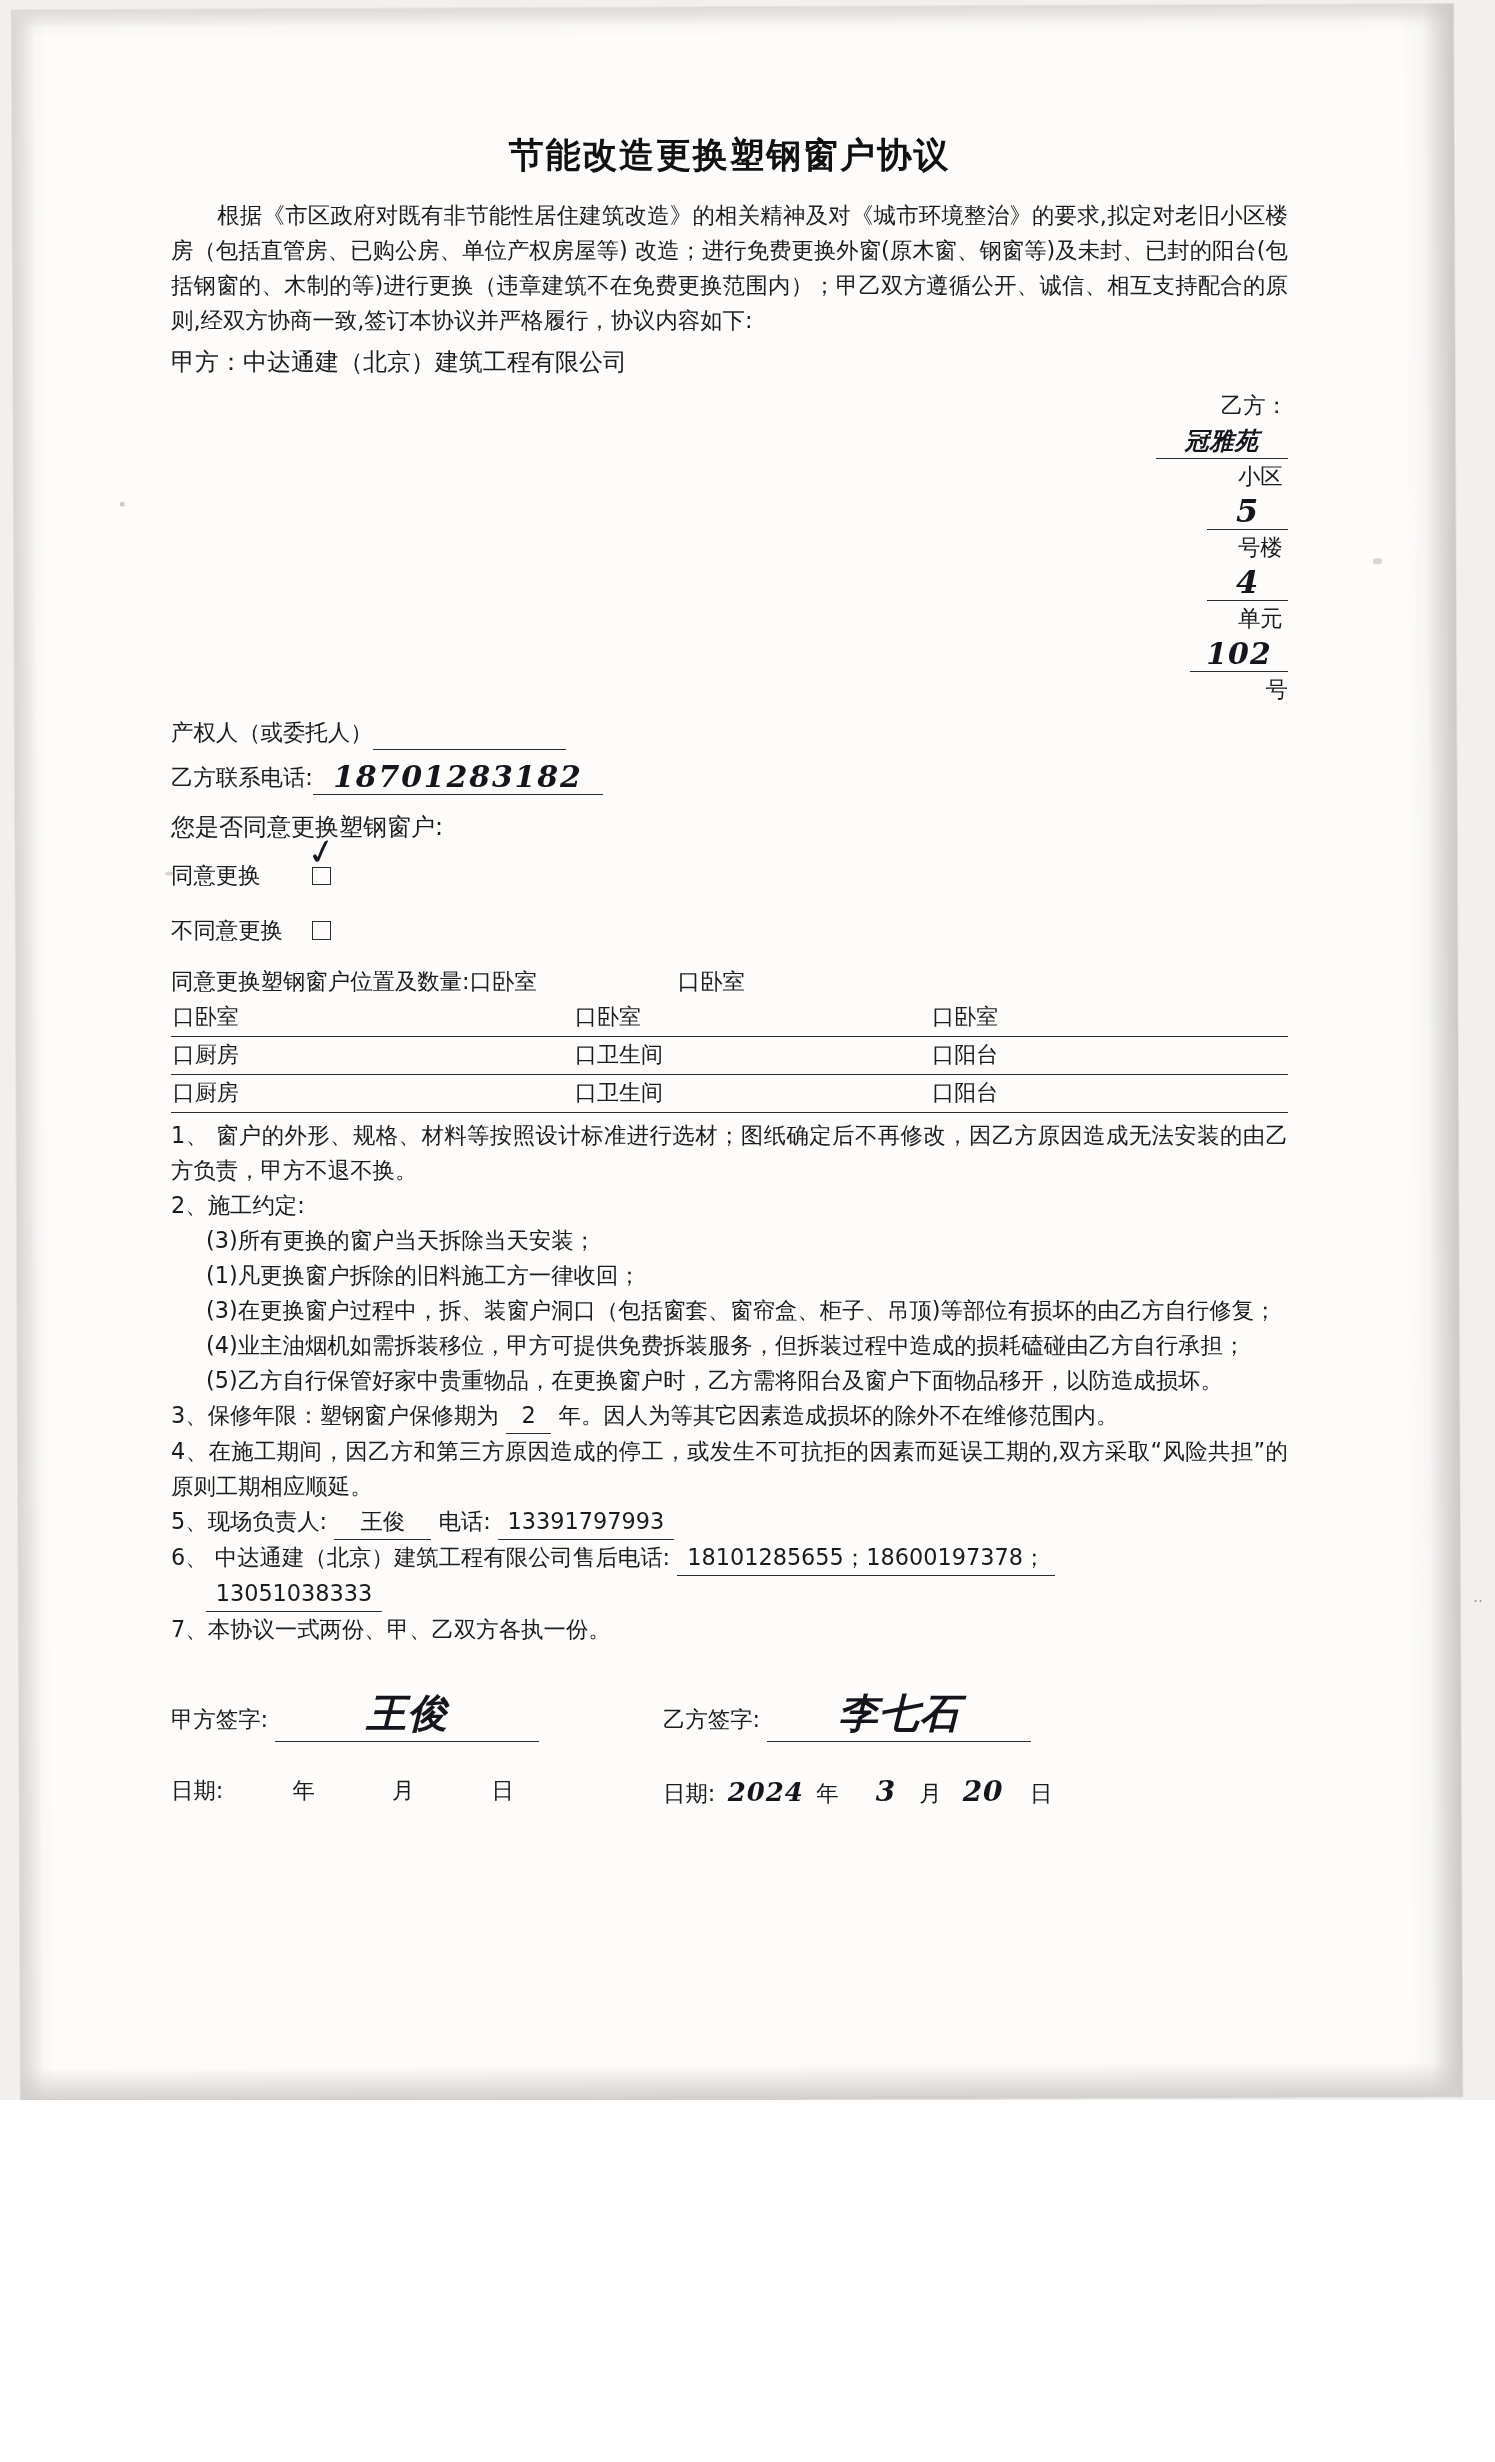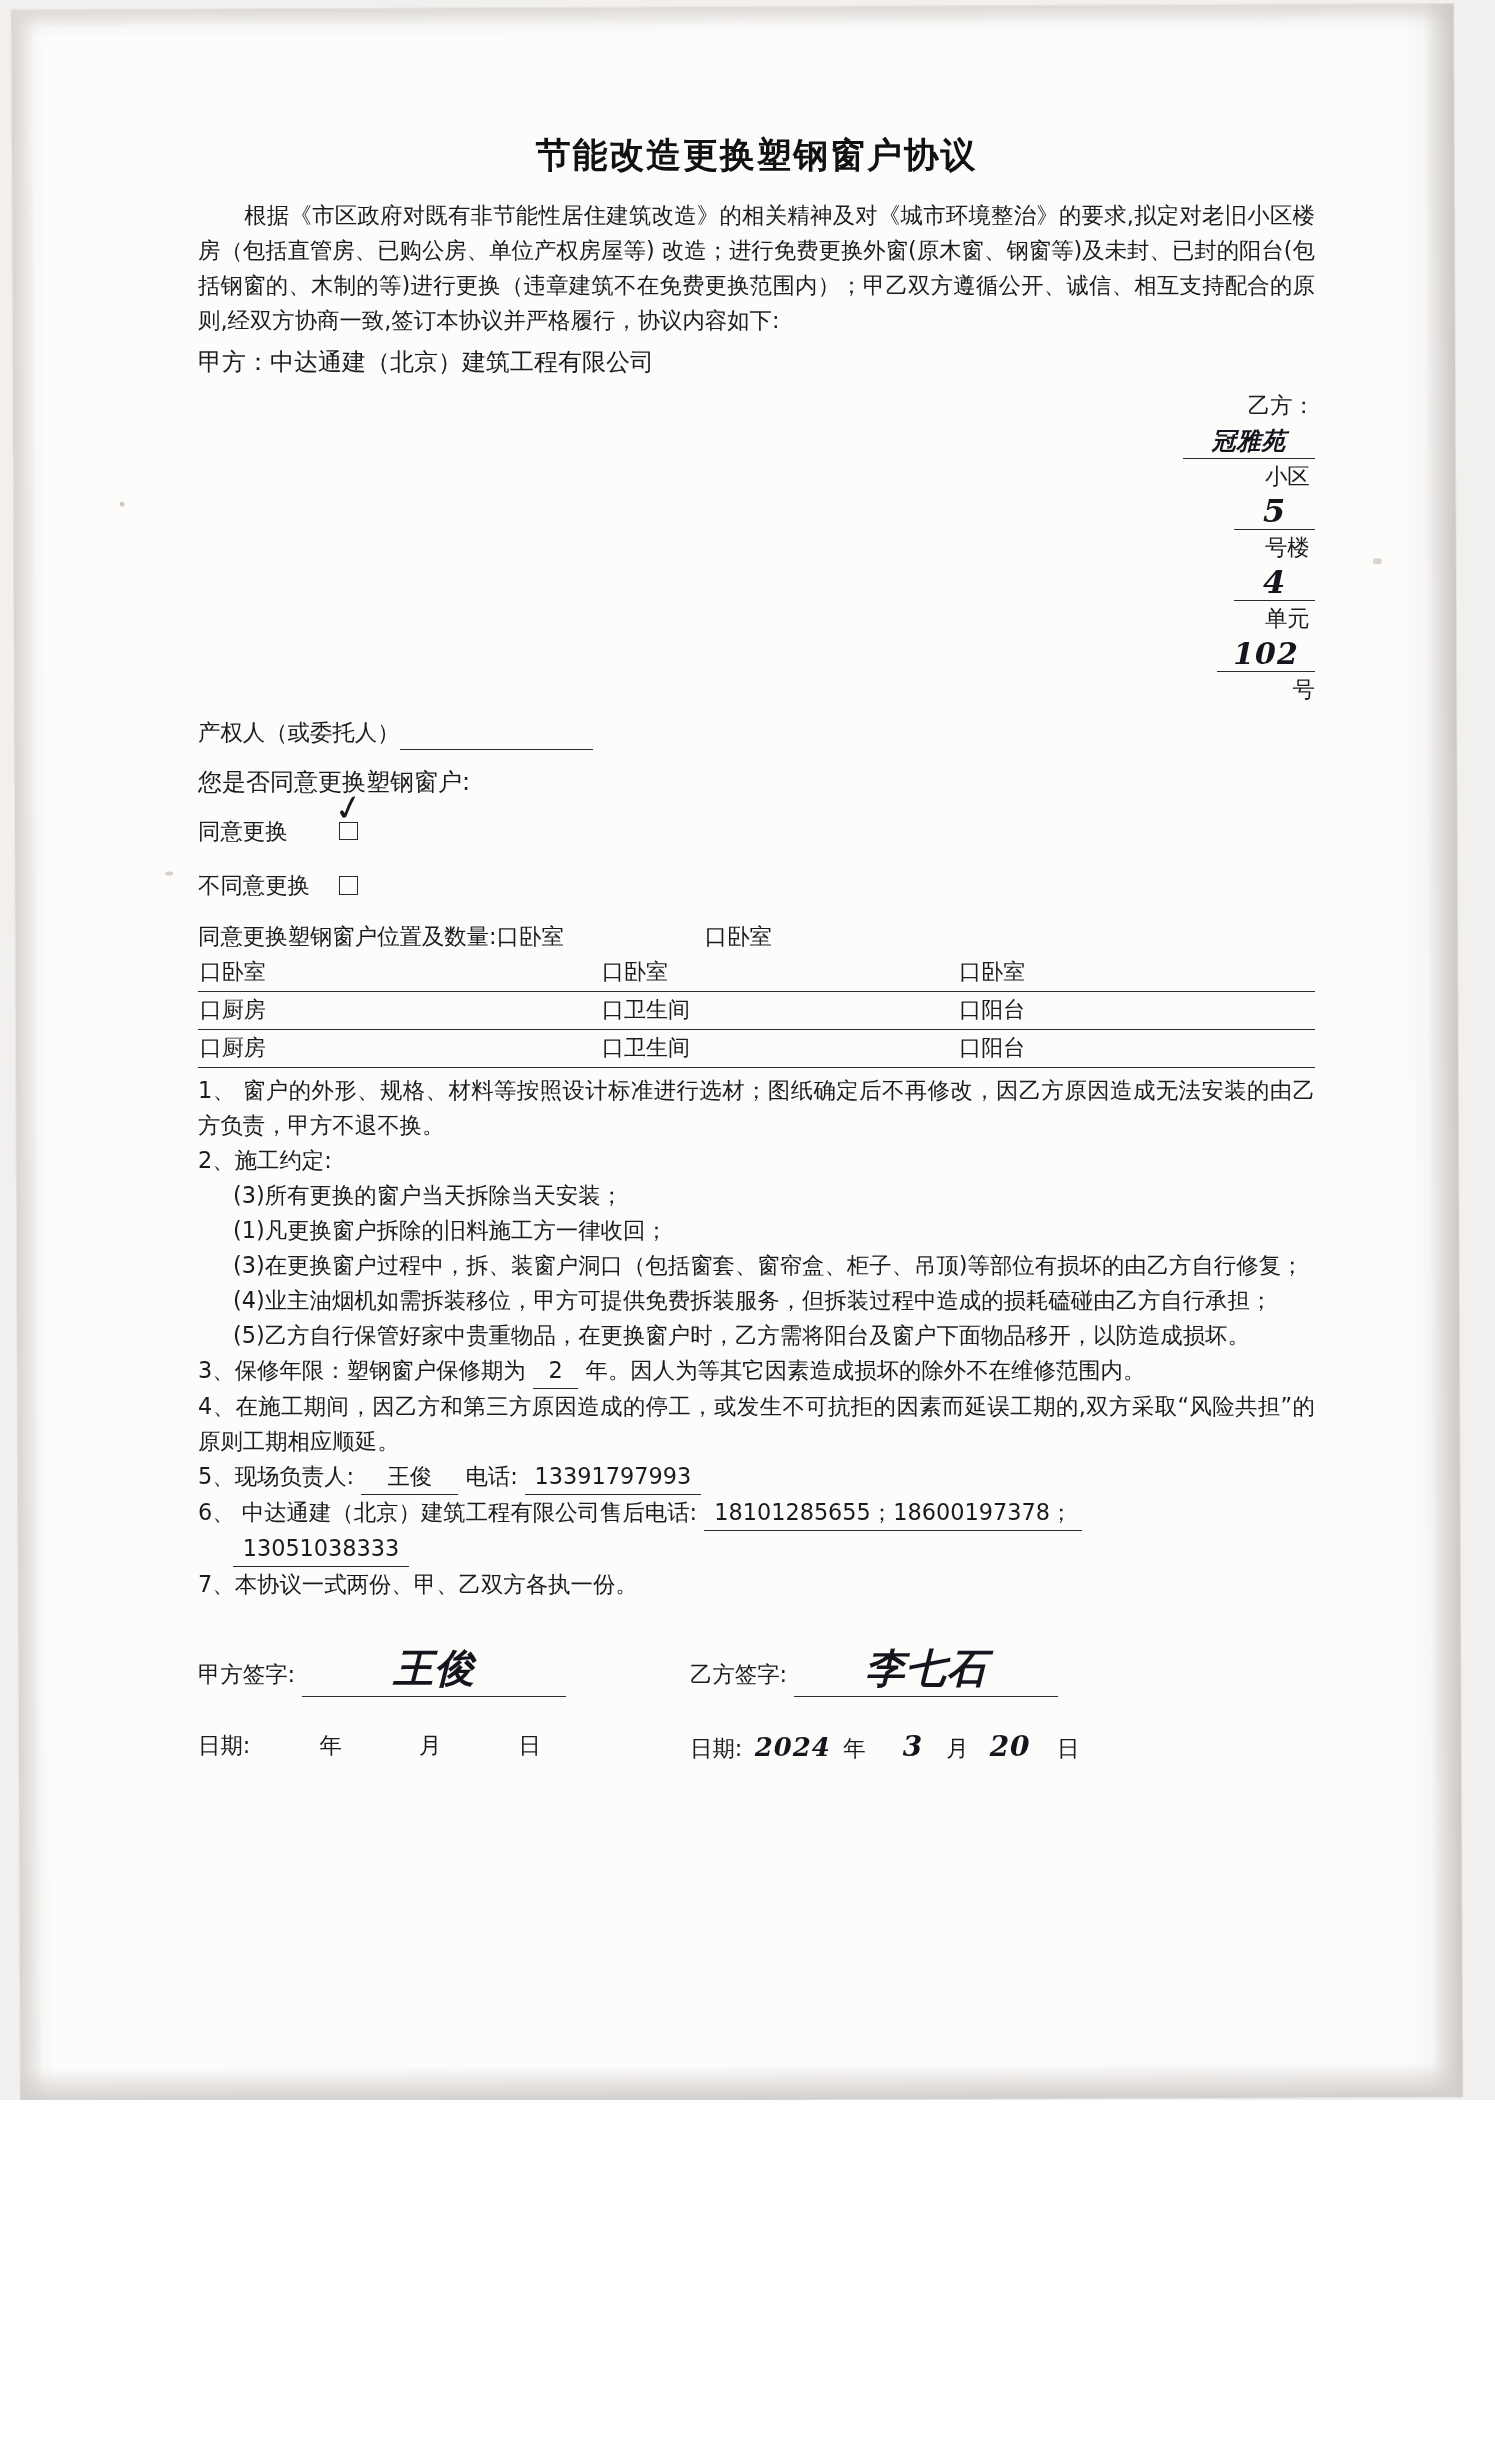--- a/index.html
+++ b/index.html
@@ -35,21 +35,20 @@
   #bottomfade{
     position:absolute;left:0;top:2100px;width:1495px;height:362px;
     background:#ffffff;
   }
   .doc{
     position:absolute;
     left:171px;top:132px;
     width:1117px;
     color:#1b1b1b;
     font-family:"DejaVu Sans", sans-serif;
-    margin-left:27px;
   }
   .title{
     text-align:center;
     font-size:35px;
     font-weight:bold;
     letter-spacing:1.8px;
     margin-bottom:19.3px;
     color:#111;
   }
   .para{
@@ -187,20 +186,24 @@
       <span style="margin:0 5.3px;">单元</span>
       <span class="ul hand" style="width:98px;font-size:30px;">102</span>
       <span style="margin-left:3.5px;">号</span>
     </div>
 
     <div class="row" style="margin-top:8.8px;">
       <span>产权人（或委托人）</span>
       <span class="ul hand" style="width:193px;height:26px;"></span>
     </div>
 
+    <div class="row" style="margin-top:8.8px;">
+      <span>乙方联系电话:</span>
+      <span class="ul hand" style="width:290px;font-size:30px;letter-spacing:1.8px;">18701283182</span>
+    </div>
 
     <div class="line" style="margin-top:14px;">您是否同意更换塑钢窗户:</div>
 
     <div class="row" style="margin-top:12.3px;">
       <span style="width:141px;">同意更换</span>
       <span class="checkwrap">
         <span class="box"></span>
         <span class="tick">✓</span>
       </span>
     </div>

